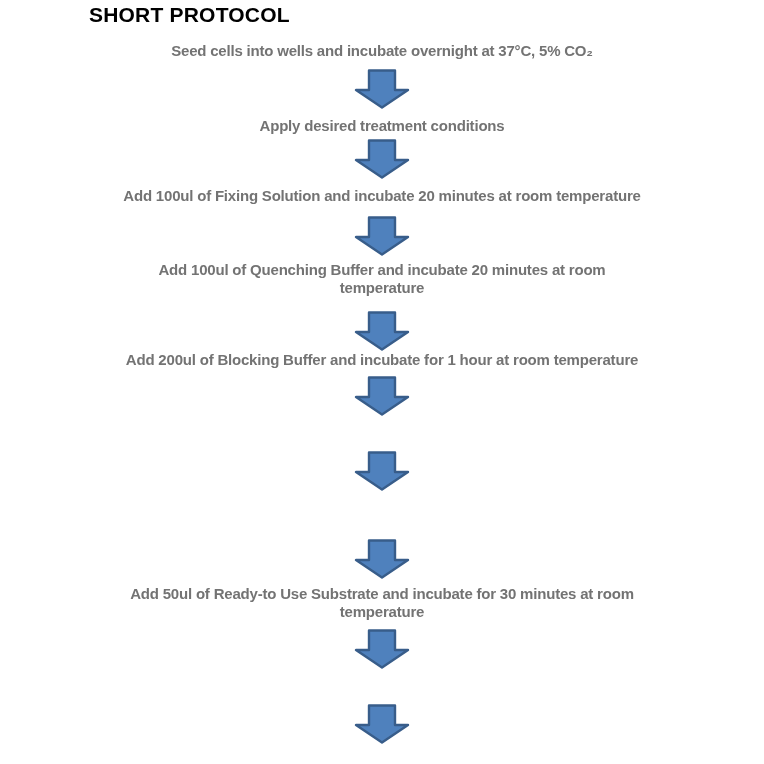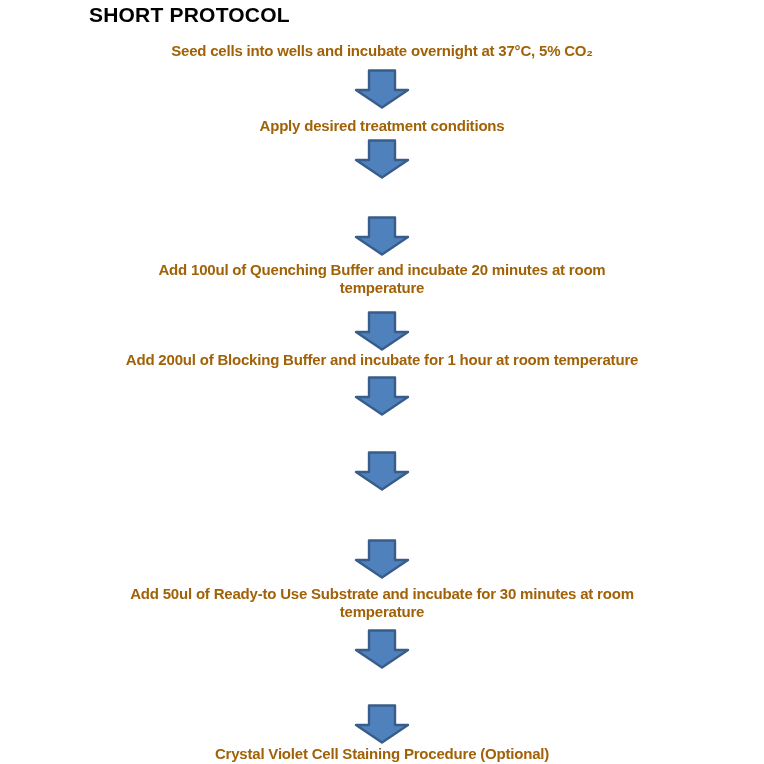--- a/index.html
+++ b/index.html
@@ -13,21 +13,21 @@
   .canvas { position:absolute; left:0; top:0; width:764px; height:608px; }
   .title {
     position:absolute; left:89px; top:3px;
     font-size:21px; font-weight:bold; color:#000000;
     letter-spacing:0.2px;
     white-space:nowrap;
   }
   .step {
     position:absolute; left:0; width:764px;
     text-align:center;
-    font-size:15px; font-weight:bold; color:#a16207;
+    font-size:15px; font-weight:bold; color:#737373;
     letter-spacing:-0.2px;
     line-height:18px;
     white-space:pre-line;
   }
   .arrow {
     position:absolute; left:354px; width:56px; height:40px;
   }
   .arrow svg { display:block; width:56px; height:40px; }
   .arrow polygon {
     fill:#4f81bd;
@@ -52,20 +52,21 @@
   </div>
 
   <div class="step" style="top:117px">Apply desired treatment conditions</div>
 
   <div class="arrow" style="top:139px">
     <svg viewBox="0 0 56 40">
         <polygon points="15,1.5 41,1.5 41,21 54,21 28,38.5 2,21 15,21"></polygon>
       </svg>
   </div>
 
+  <div class="step" style="top:187px">Add 100ul of Fixing Solution and incubate 20 minutes at room temperature</div>
 
   <div class="arrow" style="top:216px">
     <svg viewBox="0 0 56 40">
         <polygon points="15,1.5 41,1.5 41,21 54,21 28,38.5 2,21 15,21"></polygon>
       </svg>
   </div>
 
   <div class="step" style="top:261px">Add 100ul of Quenching Buffer and incubate 20 minutes at room
 temperature</div>
 
@@ -106,15 +107,14 @@
       </svg>
   </div>
 
 
   <div class="arrow" style="top:704px">
     <svg viewBox="0 0 56 40">
         <polygon points="15,1.5 41,1.5 41,21 54,21 28,38.5 2,21 15,21"></polygon>
       </svg>
   </div>
 
-  <div class="step" style="top:745px">Crystal Violet Cell Staining Procedure (Optional)</div>
 
 </div>
 
 </body></html>

